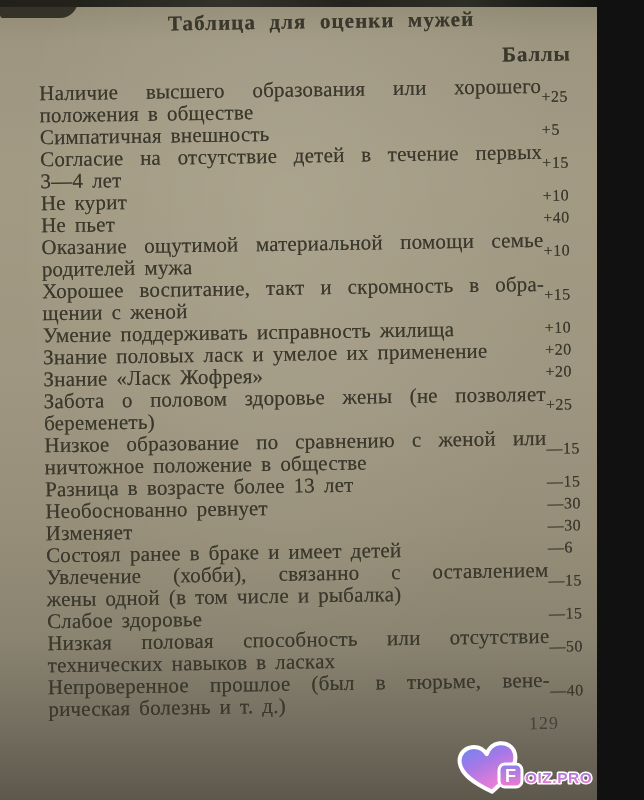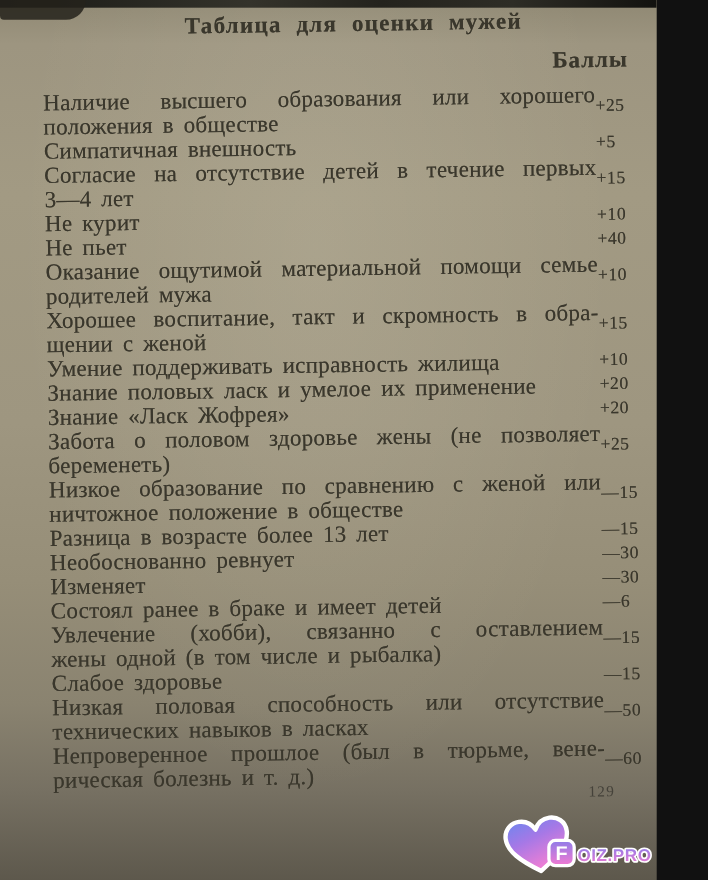--- a/index.html
+++ b/index.html
@@ -41,21 +41,21 @@
   .row{display:flex;align-items:center;}
   .cell-text{width:502px;flex:0 0 502px;}
   .line{white-space:nowrap;}
   .line.just{white-space:normal;text-align:justify;text-align-last:justify;}
   .cell-score{
     flex:1;text-align:left;font-size:16px;letter-spacing:0.5px;
     align-self:center;padding-right:2px;
   }
   .page-number{
     position:absolute;top:713px;right:38px;
-    color:#45423a;font-size:14px;letter-spacing:1px;
+    color:#45423a;font-size:18px;letter-spacing:1px;
     transform:rotate(-0.85deg);
     margin-left:48px;
   }
   .watermark{position:absolute;right:4px;bottom:0px;width:142px;height:62px;}
 </style>
 </head>
 <body>
 
 <div class="photo">
   <div class="top-edge"></div>
@@ -185,21 +185,21 @@
             <div class="line just">Низкая половая способность или отсутствие</div>
             <div class="line">технических навыков в ласках</div>
           </div>
           <div class="cell-score">—50</div>
         </div>
         <div class="row">
           <div class="cell-text">
             <div class="line just">Непроверенное прошлое (был в тюрьме, вене-</div>
             <div class="line">рическая болезнь и т. д.)</div>
           </div>
-          <div class="cell-score">—60</div>
+          <div class="cell-score">—40</div>
         </div>
       </div>
   </div>
 
   <div class="page-number">129</div>
 
   <svg class="watermark" viewBox="0 0 142 62" xmlns="http://www.w3.org/2000/svg">
     <defs>
       <linearGradient id="wm-heart" x1="0" y1="0" x2="0.4" y2="1">
         <stop offset="0" stop-color="#6f86ee"></stop>

